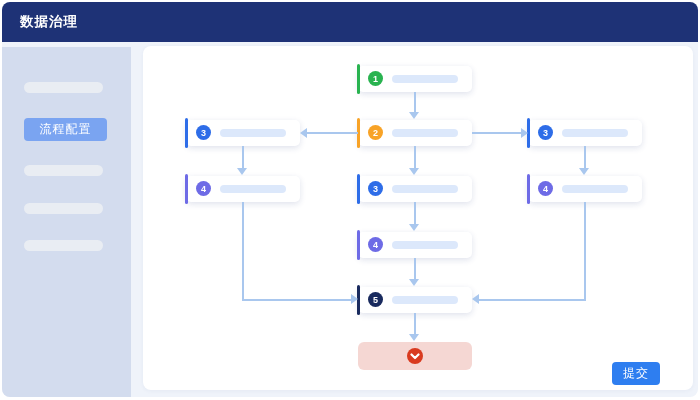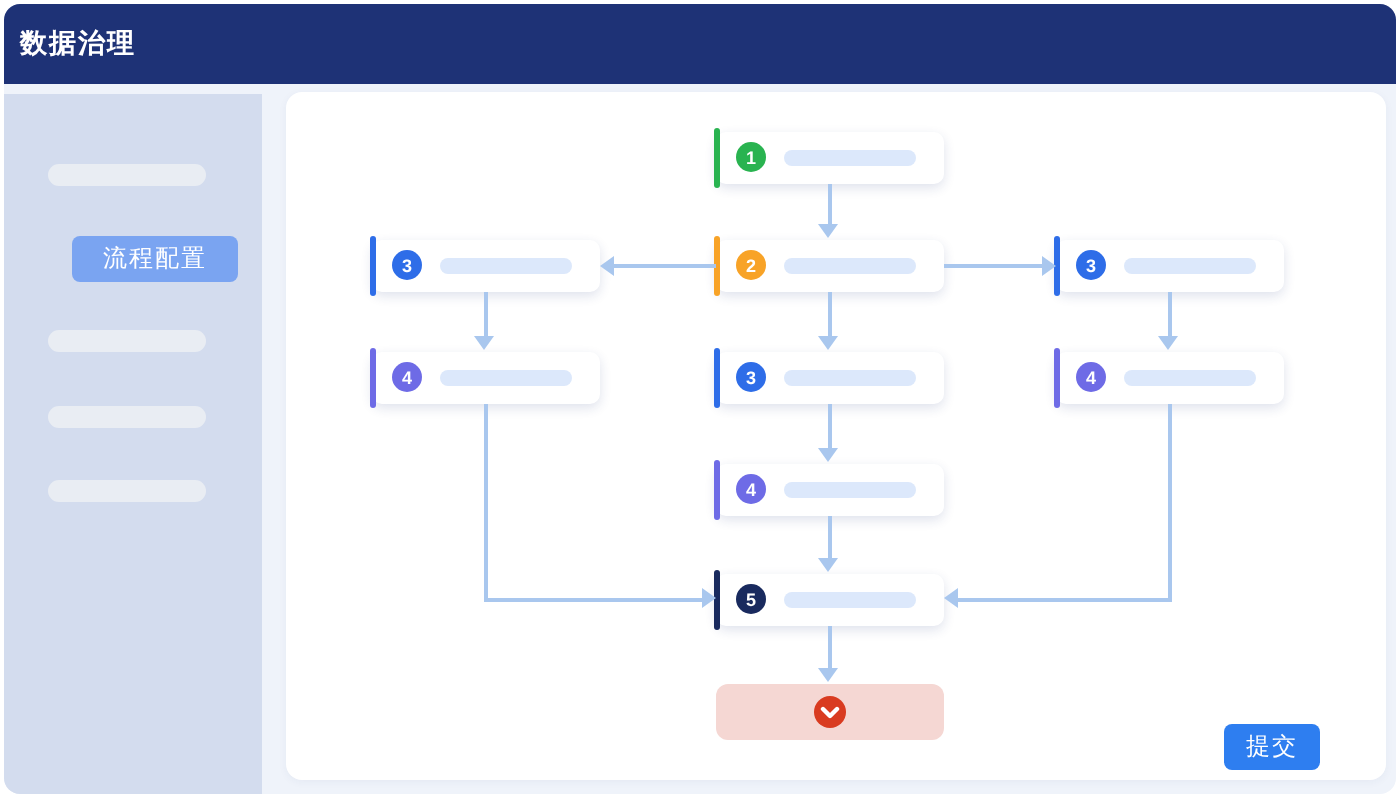--- a/index.html
+++ b/index.html
@@ -8,25 +8,25 @@
     --connector:#a9c7ee; --card-placeholder:#dce8fb;
     --danger:#d93b20; --danger-bg:#f5d7d3;
   }
   *{margin:0;padding:0;box-sizing:border-box;}
   html,body{width:700px;height:400px;background:#ffffff;overflow:hidden;
     font-family:"Liberation Sans","DejaVu Sans",sans-serif;}
   .window{position:absolute;left:2px;top:2px;width:696px;height:395px;
     background:var(--window-bg);border-radius:8px;}
   .header{position:absolute;left:0;top:0;width:696px;height:40px;
     background:var(--header-bg);border-radius:8px 8px 0 0;display:flex;align-items:center;}
-  .header .title{color:#ffffff;font-size:13.5px;font-weight:700;margin-left:8px;letter-spacing:1px;}
+  .header .title{color:#ffffff;font-size:13.5px;font-weight:700;margin-left:18px;letter-spacing:1px;}
   .sidebar{position:absolute;left:0;top:45px;width:129px;height:350px;
     background:var(--sidebar-bg);border-radius:0 0 0 8px;}
   .skel{position:absolute;left:22px;width:79px;height:11px;border-radius:5.5px;background:var(--skeleton);}
-  .side-active{position:absolute;left:34px;top:71px;width:83px;height:23px;border-radius:4px;
+  .side-active{position:absolute;left:22px;top:71px;width:83px;height:23px;border-radius:4px;
     background:var(--active-item);color:#fff;font-size:12px;display:flex;align-items:center;
     justify-content:center;cursor:pointer;letter-spacing:1px;}
   .canvas{position:absolute;left:141px;top:44px;width:550px;height:344px;background:#ffffff;
     border-radius:8px;box-shadow:0 1px 4px rgba(30,50,120,0.05);}
   .flow{position:absolute;inset:0;}
   .node{position:absolute;width:114px;height:26px;background:#ffffff;border-radius:5px;
     box-shadow:0 2px 6px rgba(30,50,120,0.14);cursor:pointer;}
   .node .bar{position:absolute;left:-1px;top:-2px;width:3px;height:30px;border-radius:2px;
     background:var(--accent,#2e6de8);}
   .node .num{position:absolute;left:10px;top:5px;width:15px;height:15px;border-radius:50%;

